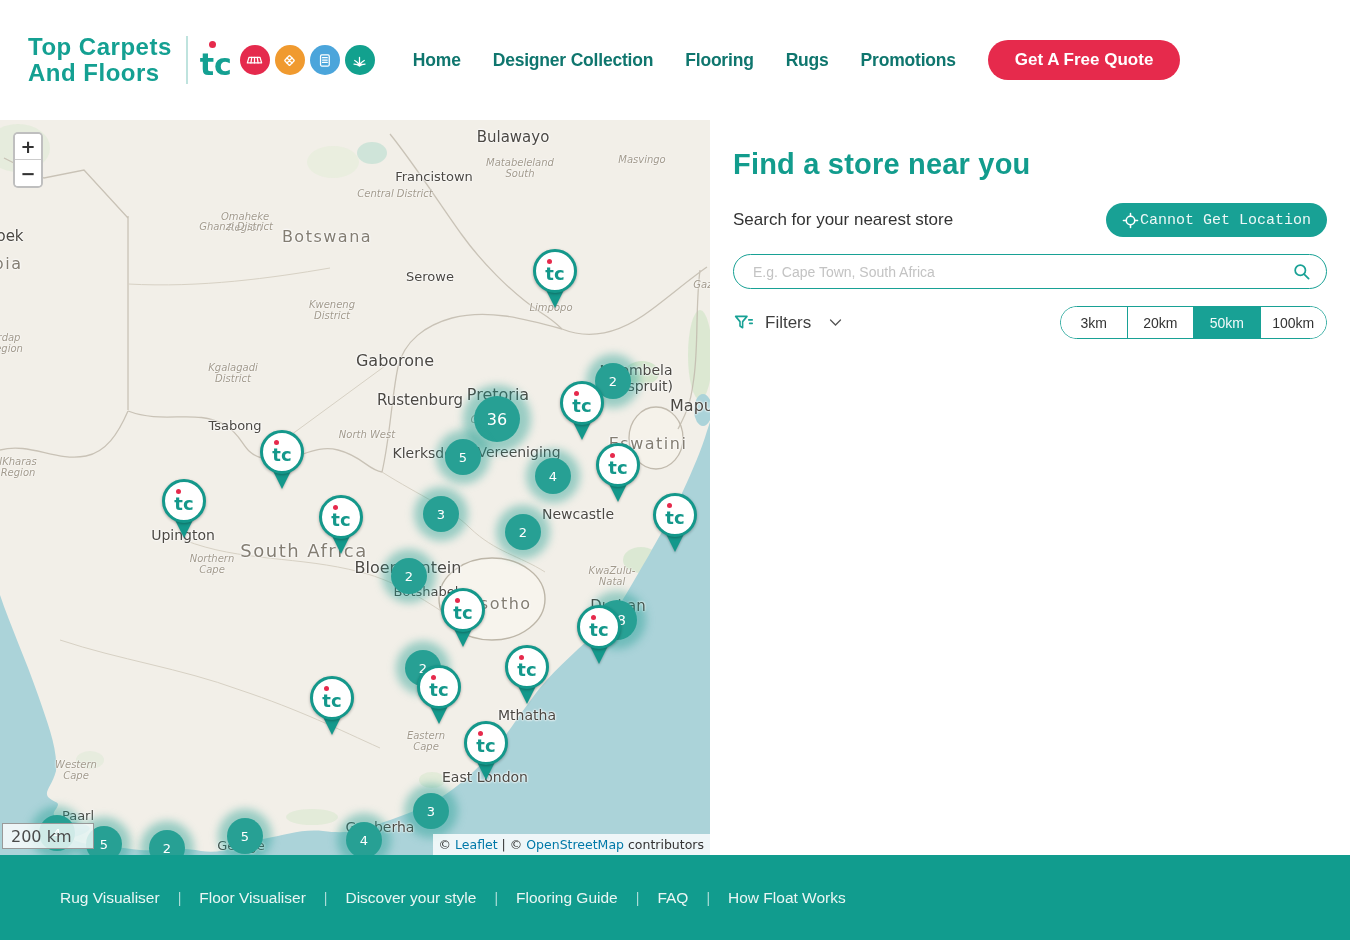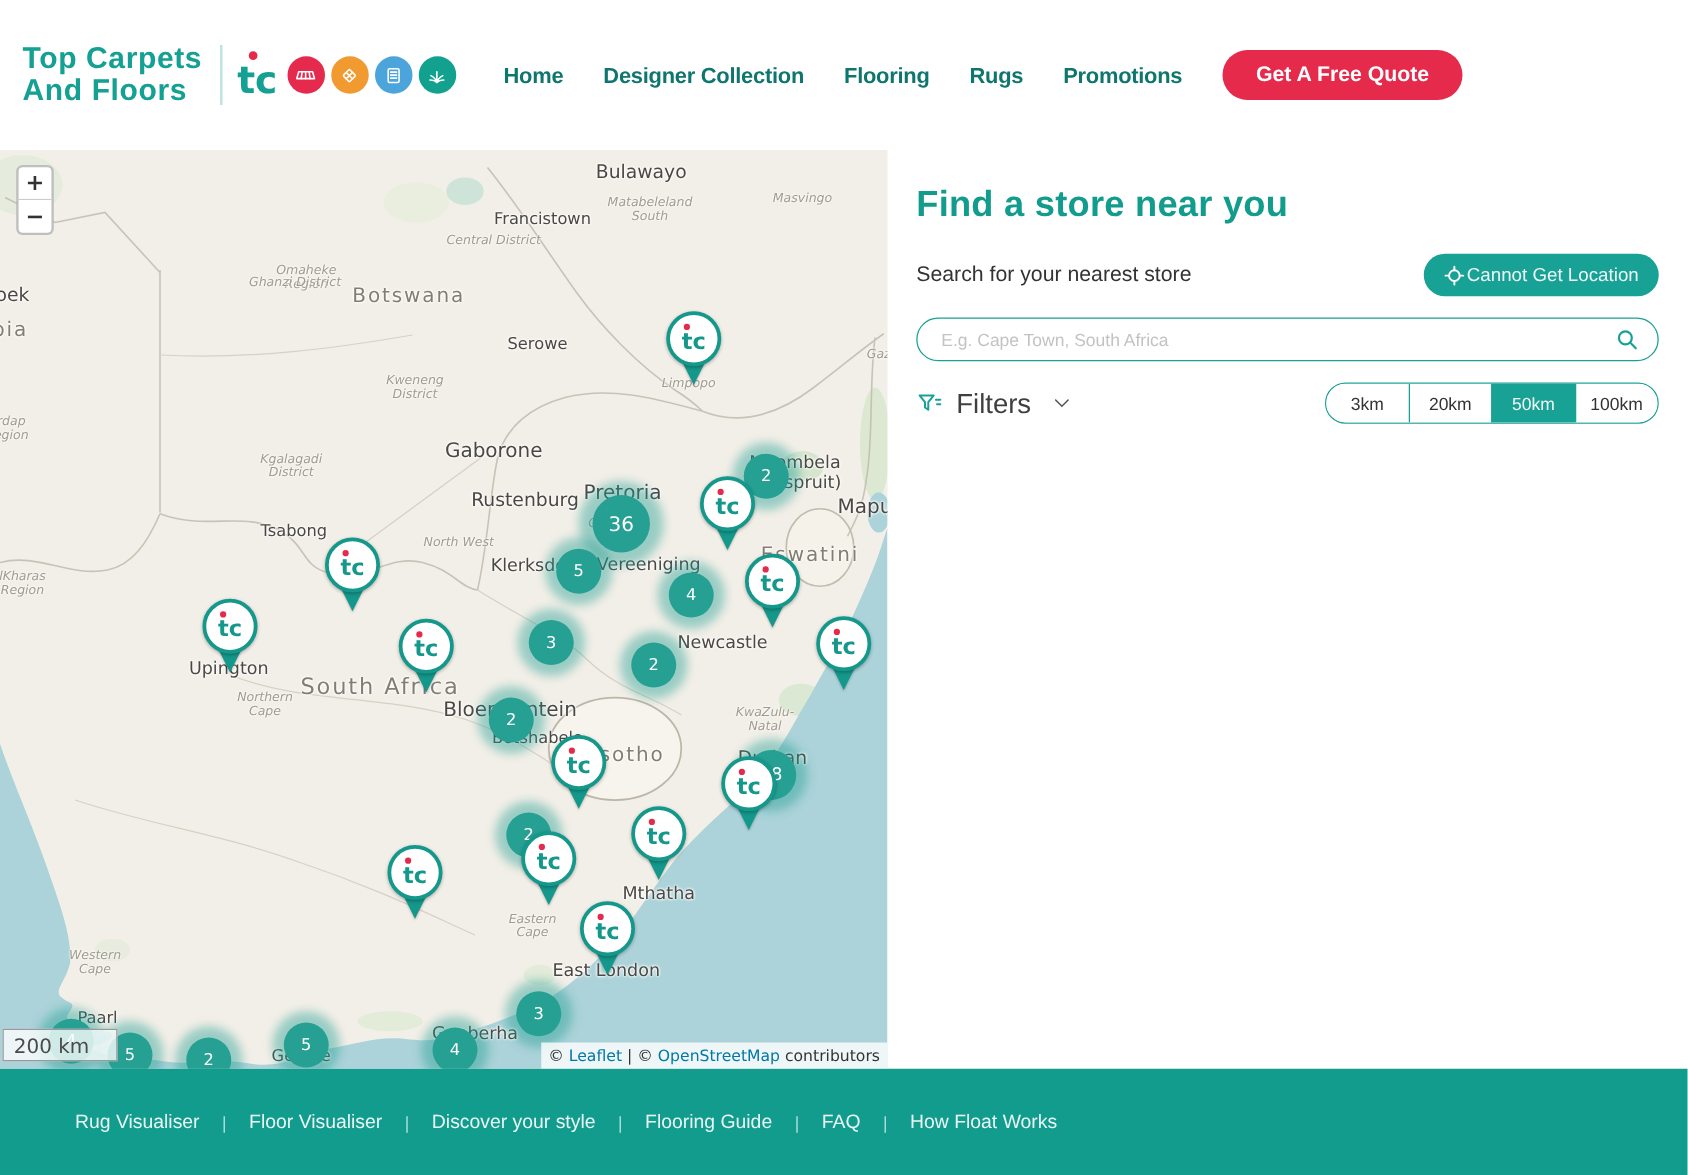--- a/index.html
+++ b/index.html
@@ -1,21 +1,21 @@
 <!DOCTYPE html>
 <html><head>
 <meta charset="utf-8">
 <style>
   * { margin:0; padding:0; box-sizing:border-box; }
   html,body { width:1350px; height:940px; background:#fff; overflow:hidden;
               font-family:"Liberation Sans", sans-serif; }
 
   
   .header { position:absolute; left:0; top:0; width:1350px; height:120px;
-            background:#fff; display:flex; align-items:center; padding-left:18px; }
+            background:#fff; display:flex; align-items:center; padding-left:28px; }
   .logo-wrap { display:flex; align-items:center; }
   .logo-text { color:#14A092; font-weight:800; font-size:24px; line-height:1.08;
                letter-spacing:.5px; }
   .logo-divider { width:2px; height:48px; background:#bfe3de; margin:0 12px 0 14px; }
   .logo-mono { position:relative; font-family:"DejaVu Sans", sans-serif;
                font-weight:800; font-size:30px; color:#14A092; padding-top:8px; margin-right:8px; }
   .logo-mono .mono-dot { position:absolute; top:2px; left:9px; width:7px; height:7px;
                border-radius:50%; background:#E62A4C; }
   .badges { display:flex; align-items:center; gap:5px; }
   .badge { width:30px; height:30px; border-radius:50%; display:flex;
@@ -90,39 +90,39 @@
   .attribution a { color:#0078A8; text-decoration:none; cursor:pointer; }
 
   
   .panel { position:absolute; left:733px; top:140px; width:594px; }
   .panel-title { color:#129C8D; font-size:29px; font-weight:800; margin:8px 0 22px 0;
                  letter-spacing:.2px; }
   .panel-row2 { display:flex; align-items:center; justify-content:space-between;
                 margin-bottom:17px; }
   .panel-sub { font-size:17px; color:#333; }
   .loc-btn { height:34px; border:none; border-radius:17px; background:#18A195;
-             color:rgba(255,255,255,.92); font-family:Liberation Sans, sans-serif;
+             color:rgba(255,255,255,.92); font-family:Liberation Mono, monospace;
              font-size:15px; display:flex; align-items:center; gap:1px; padding:0 16px;
              cursor:pointer;text-align:center; }
   .loc-btn svg { width:17px; height:17px; stroke:#fff; fill:none; stroke-width:2.2;
                  stroke-linecap:round; }
   .search-wrap { position:relative; margin-bottom:17px; }
   .search-input { width:100%; height:35px; border:1.5px solid #18A195; border-radius:18px;
                   padding:0 44px 0 19px; font-family:"Liberation Sans",sans-serif;
                   font-size:14px; color:#333; outline:none; }
   .search-input::placeholder { color:#c3c3c3; }
   .search-icon { position:absolute; right:16px; top:8px; width:19px; height:19px;
                  cursor:pointer; }
   .search-icon svg { width:19px; height:19px; stroke:#18A195; fill:none; stroke-width:2.2;
                  stroke-linecap:round; }
   .filters-row { display:flex; align-items:center; justify-content:space-between; }
   .filters-left { display:flex; align-items:center; gap:11px; cursor:pointer; }
   .funnel-icon svg { width:21px; height:21px; stroke:#18A195; fill:none; stroke-width:1.8;
                  stroke-linecap:round; stroke-linejoin:round; display:block; }
-  .filters-label { font-size:22px; color:#3f3f3f; }
+  .filters-label { font-size:17px; color:#3f3f3f; }
   .chev-icon svg { width:15px; height:15px; stroke:#555; fill:none; stroke-width:2;
                  stroke-linecap:round; display:block; margin-left:6px; }
   .segmented { display:flex; width:267px; height:33px; border:1px solid #18A195;
                border-radius:17px; overflow:hidden; }
   .seg { flex:1; border:none; background:#fff; color:#333;
          font-family:"Liberation Sans",sans-serif; font-size:14px; cursor:pointer;
          border-left:1px solid #18A195; }
   .seg:first-child { border-left:none; }
   .seg.active { background:#18A195; color:rgba(255,255,255,.95); }
 

